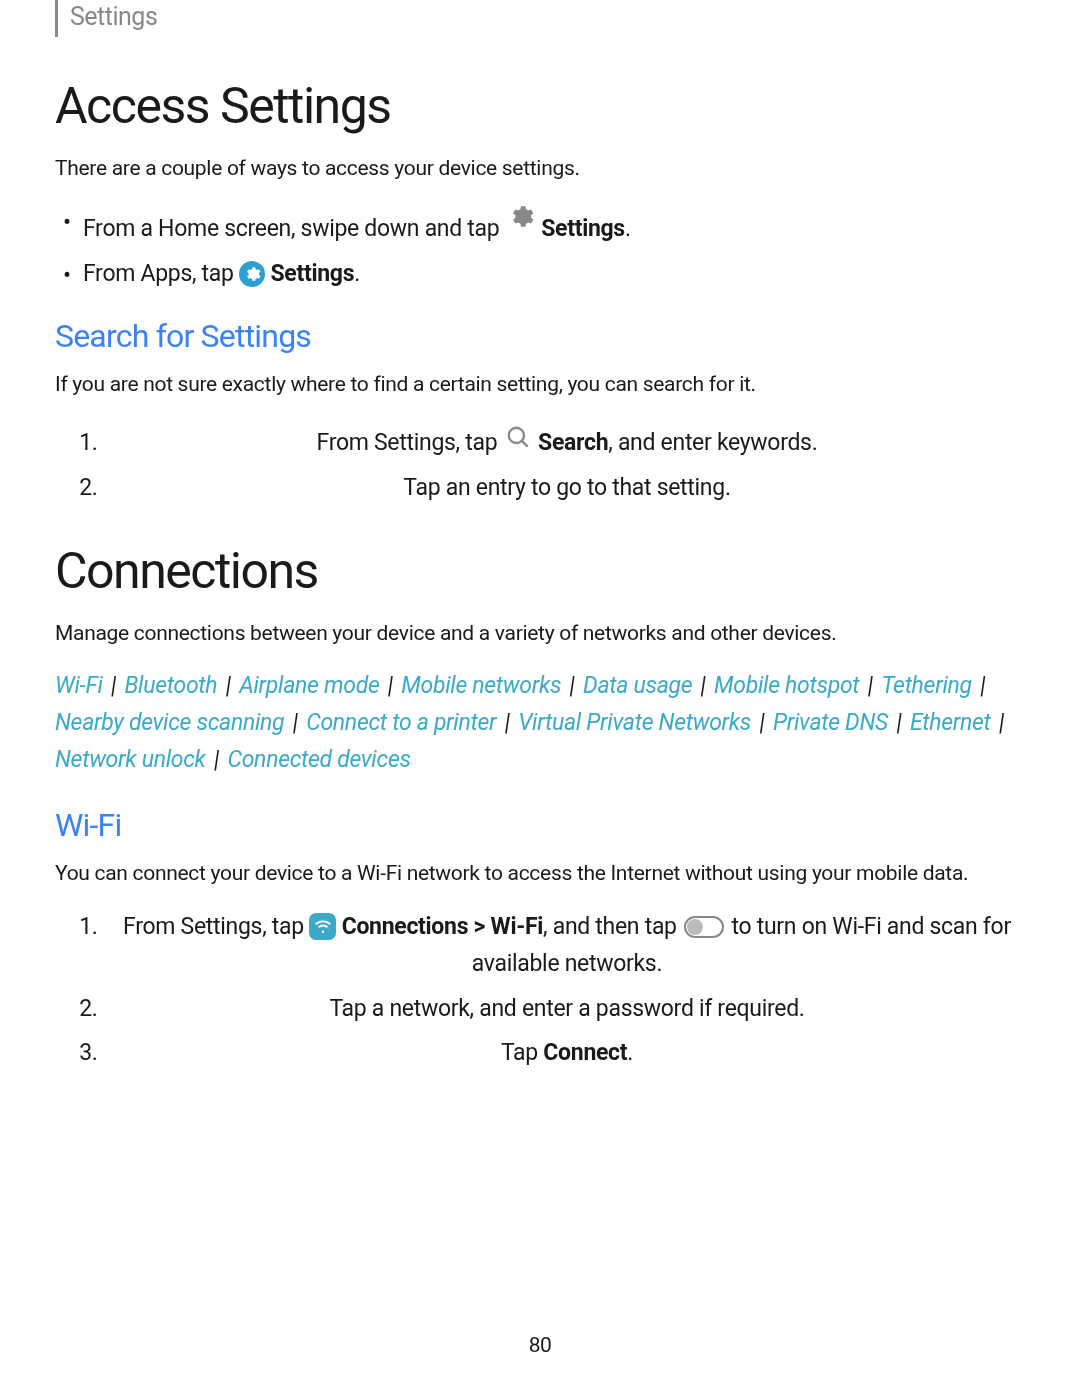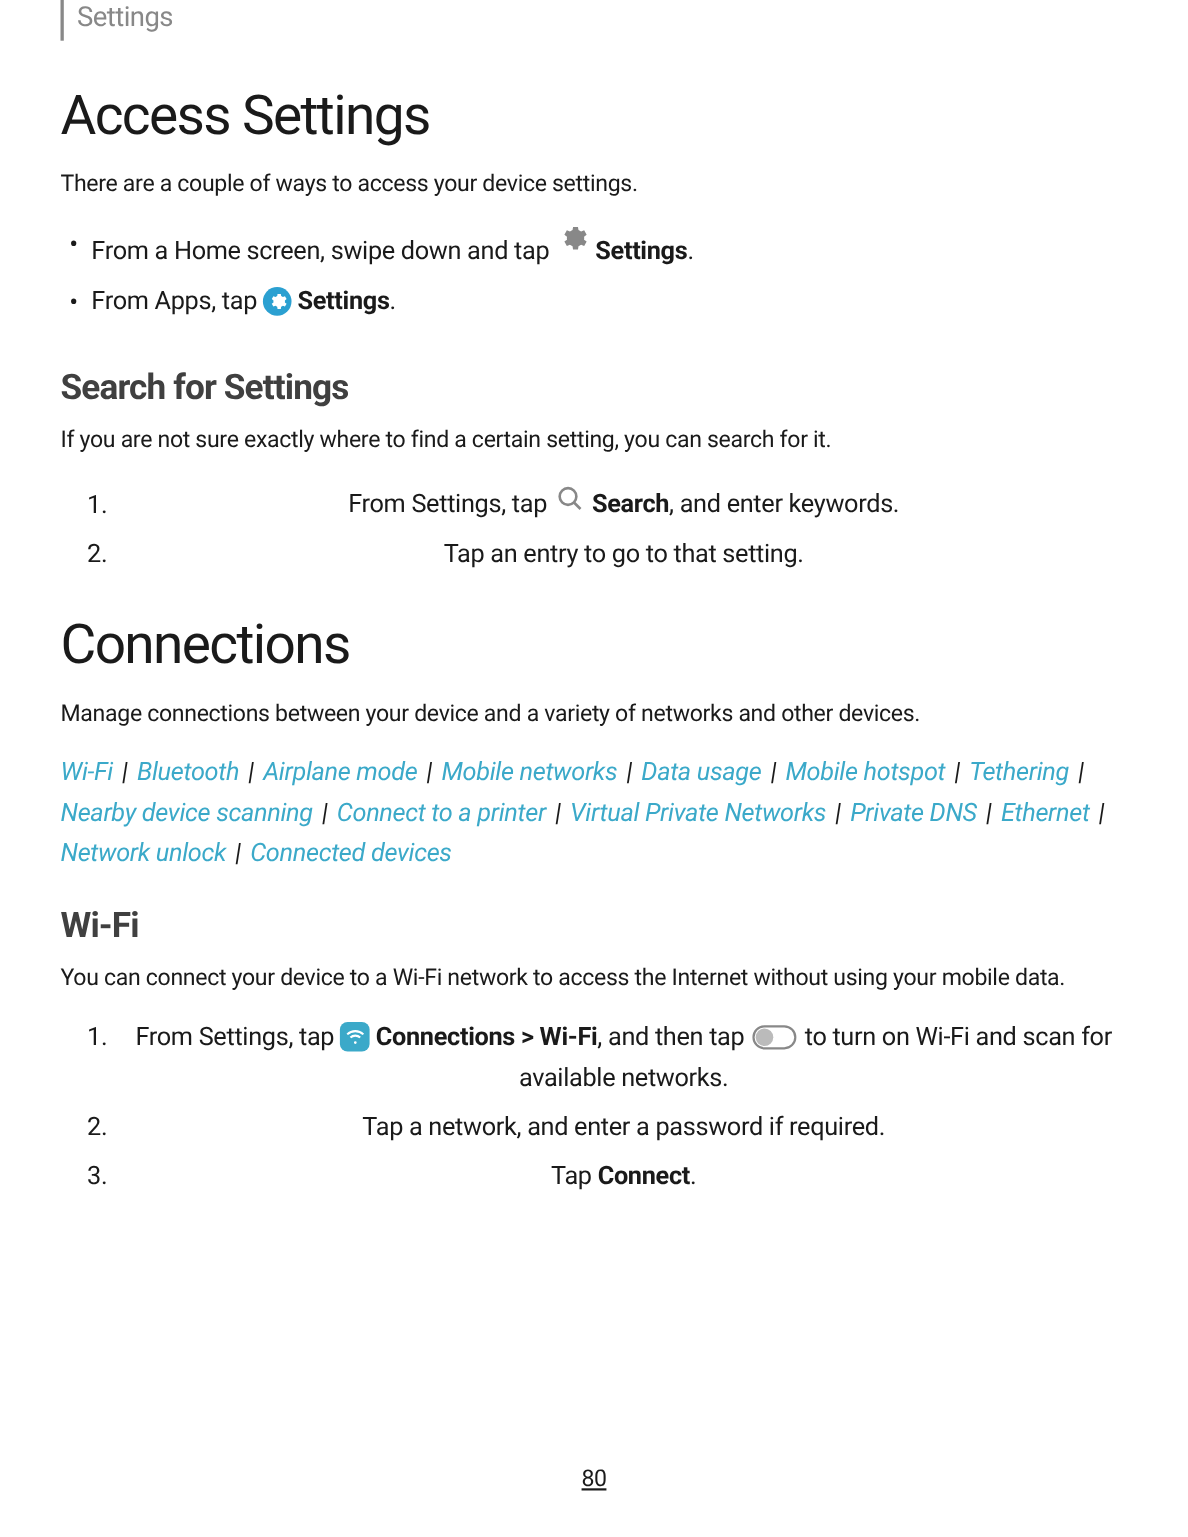--- a/index.html
+++ b/index.html
@@ -38,21 +38,21 @@
     }
     p {
       font-size: 21px;
       line-height: 1.45;
       margin-bottom: 20px;
       letter-spacing: -0.3px;
     }
     ul {
       list-style: none;
       padding-left: 28px;
-      margin-bottom: 40px;
+      margin-bottom: 24px;
     }
     ul li {
       position: relative;
       font-size: 23px;
       line-height: 1.6;
       margin-bottom: 8px;
       letter-spacing: -0.3px;
     }
     ul li::before {
       content: "•";
@@ -68,22 +68,22 @@
     ol li {
       font-size: 23px;
       line-height: 1.6;
       margin-bottom: 8px;
       padding-left: 6px;
       letter-spacing: -0.3px;
       text-align: center;
     }
     h2 {
       font-size: 32px;
-      font-weight: 700;
-      color: #404040;
+      font-weight: 400;
+      color: #3b82f6;
       margin-top: 20px;
       margin-bottom: 14px;
       letter-spacing: -0.8px;
     }
     .bold {
       font-weight: 700;
     }
     .link {
       color: #3ba9c9;
       cursor: pointer;
@@ -168,21 +168,20 @@
       background: #bbb;
     }
     .page-number {
       position: absolute;
       bottom: 40px;
       left: 0;
       right: 0;
       text-align: center;
       font-size: 21px;
       color: #1a1a1a;
-      text-decoration: underline;
     }
     .section-gap {
       margin-top: 35px;
     }
   </style>
 </head>
 <body>
 
 <div class="header-line">
   <span class="header-text">Settings</span>

